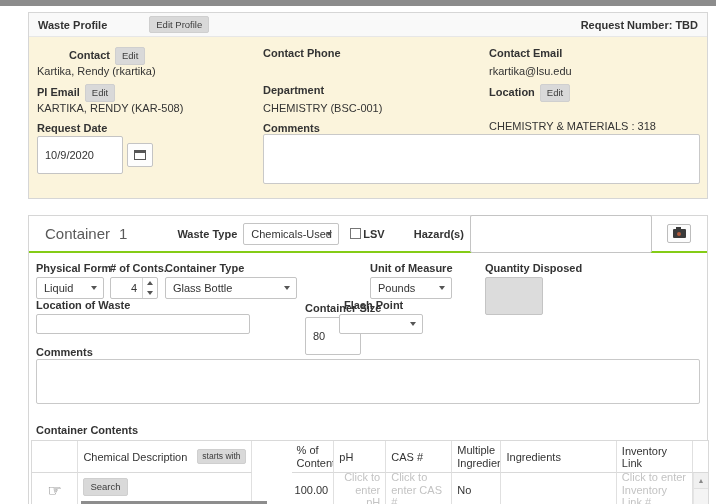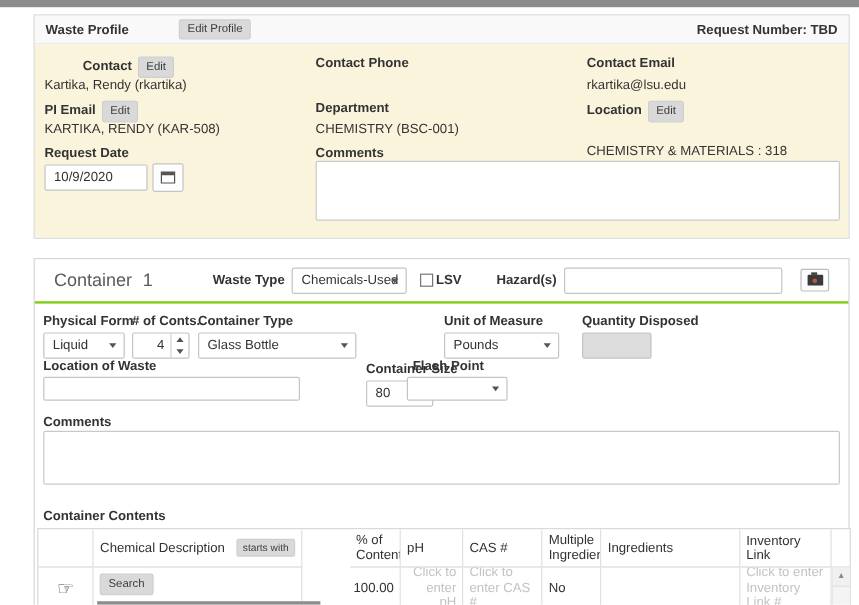--- a/index.html
+++ b/index.html
@@ -29,21 +29,21 @@
 
   
   #profile-panel { top:12px; height:187px; }
   .profile-body { position:relative; background:#fbf4dc; height:161px; }
   .fl { position:absolute; font-weight:bold; white-space:nowrap; }
   .fv { position:absolute; white-space:nowrap; }
   .fl .chip { margin-left:5px; font-weight:normal; }
 
   .textbox {
     background:#fff; border:1px solid #c4c4c4; border-radius:2px;
-    height:22px; display:flex; align-items:center; padding:0 7px;
+    height:38px; display:flex; align-items:center; padding:0 7px;
     white-space:nowrap; overflow:hidden;
   }
   .textbox.disabled { background:#dcdcdc; }
   .textarea {
     background:#fff; border:1px solid #c9c9c9; border-radius:2px; position:relative;
   }
   .datebtn {
     width:26px; height:24px; border:1px solid #c4c4c4; border-radius:2px; background:#fdfdfd;
     display:flex; align-items:center; justify-content:center;
   }
@@ -216,21 +216,21 @@
         <span>Glass Bottle</span>
         <span class="sel-arrow"></span>
       </div>
     </div>
     <div class="grp" style="left:276px; top:9px;margin-top:40px;">
       <span class="glabel">Container Size</span>
       <div class="textbox" style="width:56px;">80</div>
     </div>
     <div class="grp" style="left:341px; top:9px;">
       <span class="glabel">Unit of Measure</span>
-      <div class="sel" style="width:96px;">
+      <div class="sel" style="width:82px;">
         <span>Pounds</span>
         <span class="sel-arrow"></span>
       </div>
     </div>
     <div class="grp" style="left:456px; top:9px;">
       <span class="glabel">Quantity Disposed</span>
       <div class="textbox disabled" style="width:58px;"></div>
     </div>
 
     <div class="grp" style="left:7px; top:46px;">

